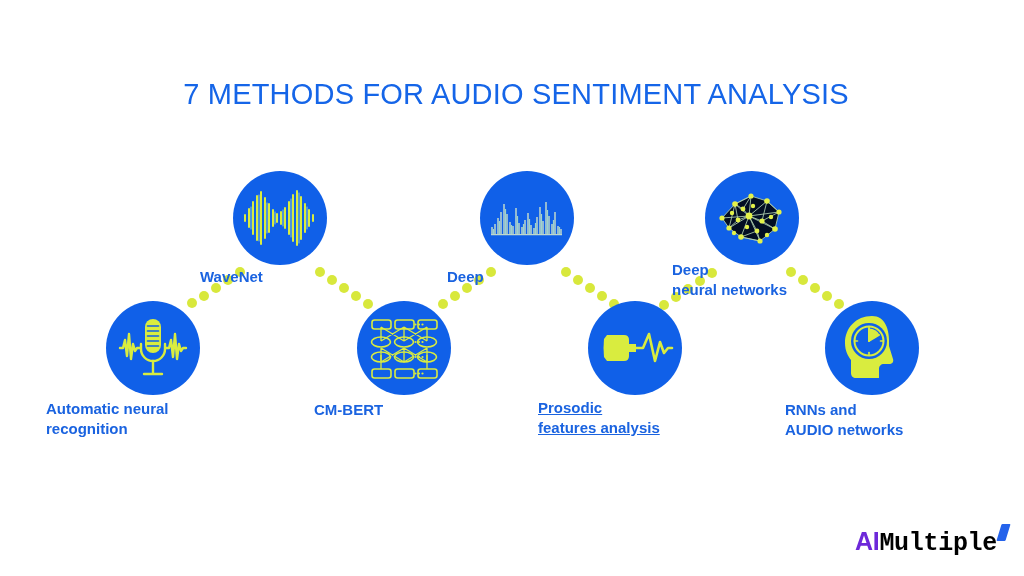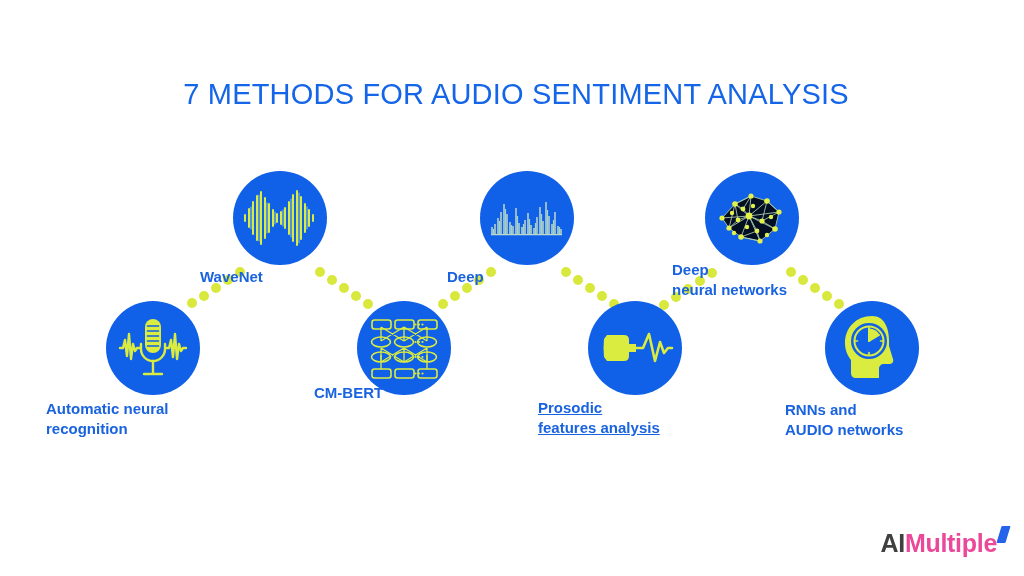--- a/index.html
+++ b/index.html
@@ -48,22 +48,22 @@
 
   
   .logo{
     position:absolute;
     right:16px;bottom:18px;
     font-size:25px;
     font-weight:bold;
     letter-spacing:-.3px;
     white-space:nowrap;
   }
-  .logo .ai{color:#404040;margin-left:46px;}
-  .logo .mult{color:#ec4899;}
+  .logo .ai{color:#6d28d9;margin-left:46px;}
+  .logo .mult{color:#000000;font-family:Liberation Mono, monospace;}
   .logo .tick{
     display:inline-block;
     width:9px;height:17px;
     background:#2563EB;
     transform:skewX(-17deg);
     vertical-align:top;
     margin-left:2px;
     margin-top:-3px;
     border-radius:1px;
   }
@@ -220,21 +220,21 @@
             <circle cx="65.5" cy="41" r="1.1"></circle>
           <circle cx="58.5" cy="56" r="1.1"></circle>
             <circle cx="62" cy="56" r="1.1"></circle>
             <circle cx="65.5" cy="56" r="1.1"></circle>
           <circle cx="58.5" cy="72.5" r="1.1"></circle>
             <circle cx="62" cy="72.5" r="1.1"></circle>
             <circle cx="65.5" cy="72.5" r="1.1"></circle>
         </g>
       </svg>
     </div>
-    <div class="label" style="left:314px;top:383px;width:180px;">CM-BERT</div>
+    <div class="label" style="left:314px;top:400px;width:180px;">CM-BERT</div>
   </div>
 
   <div class="node">
     <div class="circle" style="left:480px;top:171px;width:94px;height:94px;">
       <svg width="94" height="94" viewBox="0 0 94 94">
         <g stroke="#BFD8CC" stroke-width="1.5" stroke-linecap="butt">
           <path d="M12 63 v-7"></path>
             <path d="M15 63 v-10"></path>
             <path d="M18 63 v-16"></path>
           <path d="M21 63 v-22"></path>

